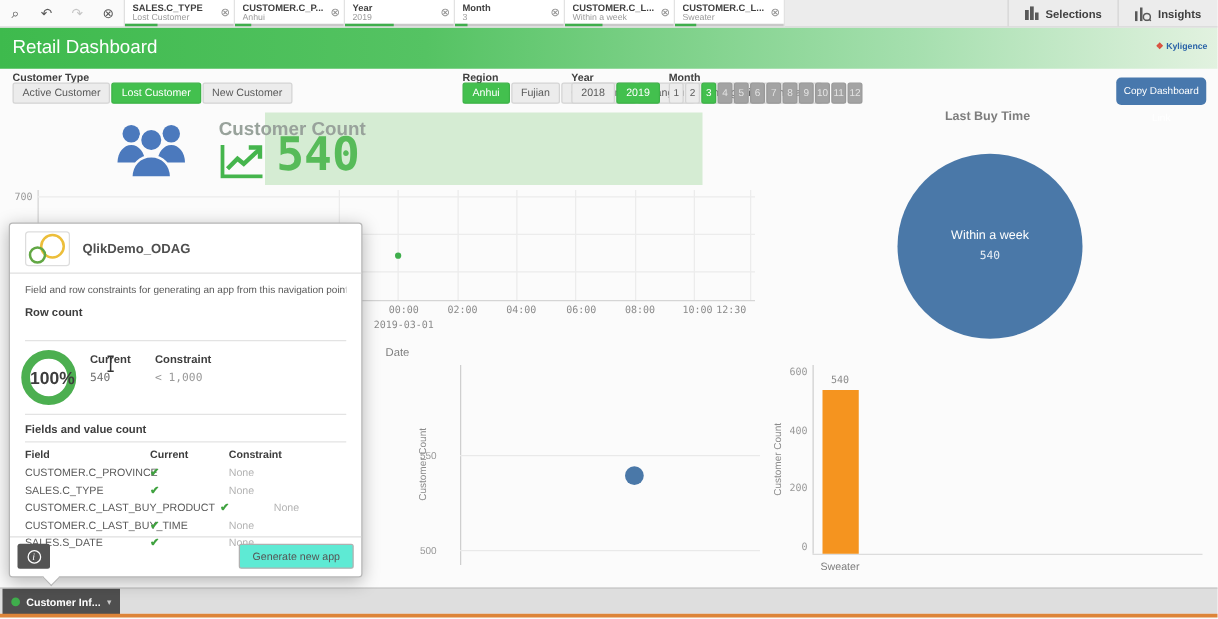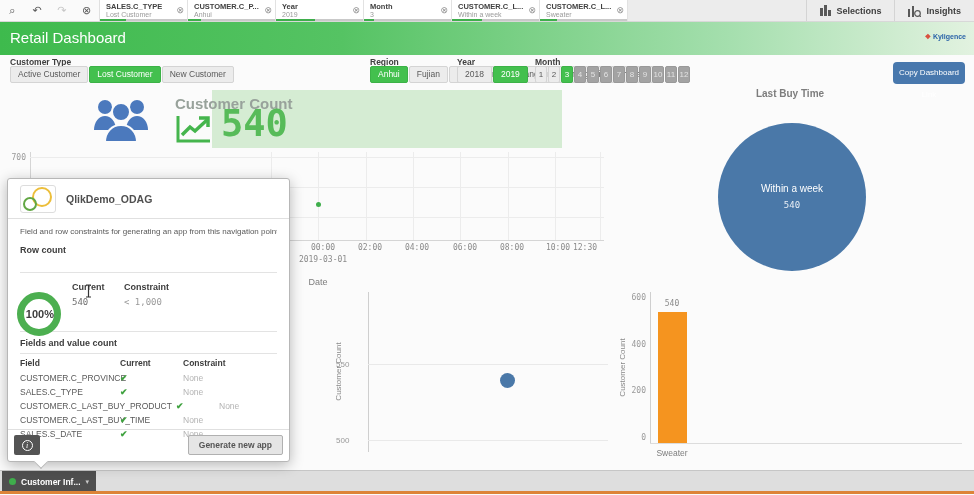--- a/index.html
+++ b/index.html
@@ -83,40 +83,40 @@
 
   
   .dialog { position:absolute; left:7px; top:178px; width:283px; height:284px; background:#fff; border:1px solid #b7b7b7; border-radius:3px; box-shadow:0 3px 14px rgba(0,0,0,.28); z-index:10; font-size:9px; color:#595959; }
   .dlg-notch { position:absolute; left:28px; bottom:-6px; width:10px; height:10px; background:#fff; border-right:1px solid #b7b7b7; border-bottom:1px solid #b7b7b7; transform:rotate(45deg); }
   .dlg-header { position:relative; height:40px; border-bottom:1px solid #e0e0e0; }
   .dlg-appicon { position:absolute; left:12px; top:6px; width:36px; height:28px; border:1px solid #ddd; border-radius:3px; }
   .dlg-title { position:absolute; left:58px; top:0; line-height:40px; font-size:10.5px; font-weight:bold; color:#4f4f4f; }
   .dlg-desc { margin:8px 12px 0; font-size:8px; white-space:nowrap; overflow:hidden; }
   .dlg-h2 { margin:9px 12px 0; padding-bottom:17px; border-bottom:1px solid #e3e3e3; font-weight:bold; font-size:9px; color:#3d3d3d; }
   .rowcount { position:relative; height:56px; }
-  .donut { position:absolute; left:9px; top:19px; width:44px; height:44px; border:7px solid #4caf50; border-radius:50%; text-align:right; line-height:30px; font-weight:bold; font-size:11px; color:#3d3d3d; }
+  .donut { position:absolute; left:9px; top:7px; width:44px; height:44px; border:7px solid #4caf50; border-radius:50%; text-align:left; line-height:30px; font-weight:bold; font-size:14px; color:#3d3d3d; }
   .rc-col { position:absolute; top:9px; }
   .rc-col .lbl { font-weight:bold; color:#3d3d3d; display:block; margin-bottom:5px; }
   .rc-col .val { font-family:"DejaVu Sans Mono", monospace; color:#707070; }
   .fields-head { border-top:1px solid #e3e3e3; margin:2px 12px 0; padding:6px 0 5px; font-weight:bold; font-size:9px; color:#3d3d3d; }
   .ftable { margin:0 12px; border-top:1px solid #e3e3e3; }
   .frow { display:flex; align-items:center; padding:2px 0; font-size:8.5px; }
   .frow.head { font-weight:bold; color:#3d3d3d; padding:4px 0 3px; }
   .f-name { width:100px; white-space:nowrap; overflow:visible; }
   .f-cur { width:63px; }
   .f-check { width:63px; color:#3fa23f; font-weight:bold; font-size:9px; }
   .f-none { flex:1; color:#b3b3b3; }
   .frow.long .f-name { width:auto; }
   .frow.long .f-check { width:auto; margin:0 4px; }
   .frow.long .f-spacer { flex:1; }
   .frow.long .f-none { flex:0 0 58px; }
   .dlg-footer { position:absolute; bottom:0; left:0; right:0; height:32px; border-top:1px solid #e0e0e0; }
   .info-btn { position:absolute; left:6px; top:5px; width:26px; height:20px; background:#545454; border-radius:2px; display:flex; align-items:center; justify-content:center; cursor:pointer; }
   .info-glyph { width:11px; height:11px; border:1px solid #fff; border-radius:50%; color:#fff; font-size:8px; line-height:10px; text-align:center; font-style:italic; font-family:"Liberation Serif", serif; }
-  .gen-btn { position:absolute; right:6px; top:5px; height:20px; line-height:18px; padding:0 10px; background:#e5e5e5; border:1px solid #b0b0b0; border-radius:2px; font-size:8.5px; font-weight:bold; color:#555; cursor:pointer; }
+  .gen-btn { position:absolute; right:6px; top:5px; height:20px; line-height:18px; padding:0 10px; background:#5eead4; border:1px solid #b0b0b0; border-radius:2px; font-size:8.5px; font-weight:normal; color:#555; cursor:pointer; }
 
   .ibeam { position:absolute; left:84px; top:284px; z-index:20; }
 
   
   .bottombar { position:absolute; left:0; top:470px; width:974px; height:21px; background:#dedede; border-top:1px solid #c6c6c6; }
   .sheet-tab { position:absolute; left:2px; top:0; height:21px; padding:0 7px; background:#4f4f4f; display:flex; align-items:center; gap:5px; cursor:pointer; }
   .sheet-dot { width:7px; height:7px; border-radius:50%; background:#3fae4c; }
   .sheet-label { color:#fff; font-size:8.5px; font-weight:bold; white-space:nowrap; }
   .sheet-caret { color:#c9c9c9; font-size:7px; }
   .orange-line { position:absolute; left:0; top:491px; width:974px; height:3px; background:#dd8438; }

